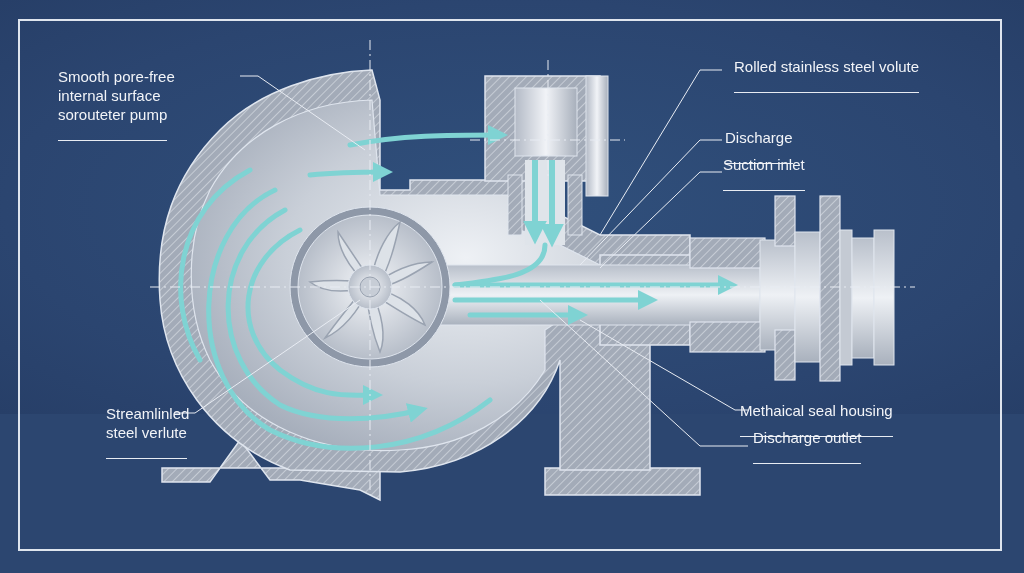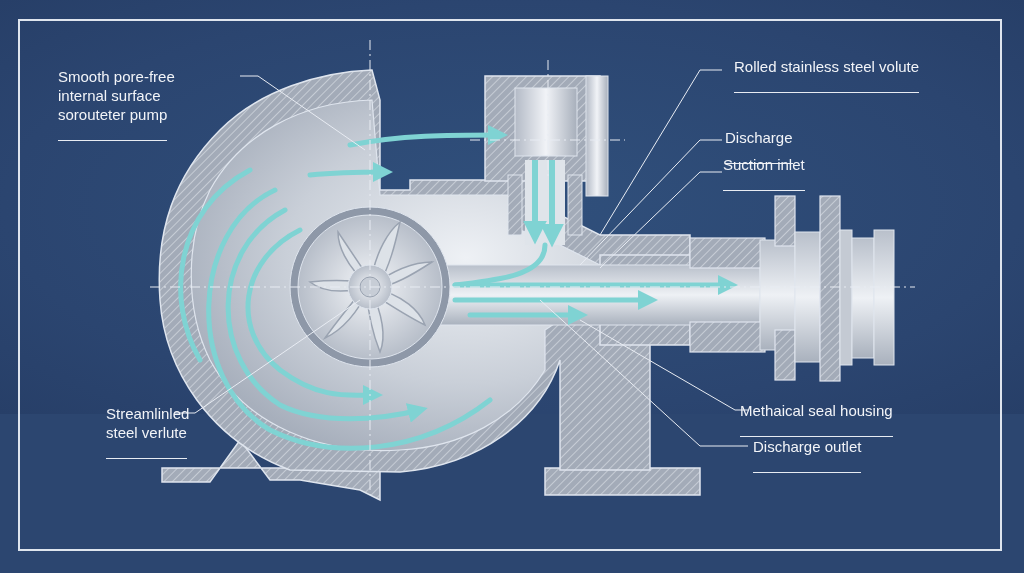--- a/index.html
+++ b/index.html
@@ -153,18 +153,18 @@
 
   <div class="label" style="left:64px;top:404px;margin-left:42px;">
     <div>Streamlinled</div>
     <div><span class="ul">steel verlute</span></div>
   </div>
 
   <div class="label" style="left:740px;top:401px;">
     <span class="ul">Methaical seal housing</span>
   </div>
 
-  <div class="label" style="left:753px;top:437px;">
+  <div class="label" style="left:753px;top:428px;">
     <span class="ul">Discharge outlet</span>
   </div>
 
   <div class="frame"></div>
 </div>
 
 </body></html>

